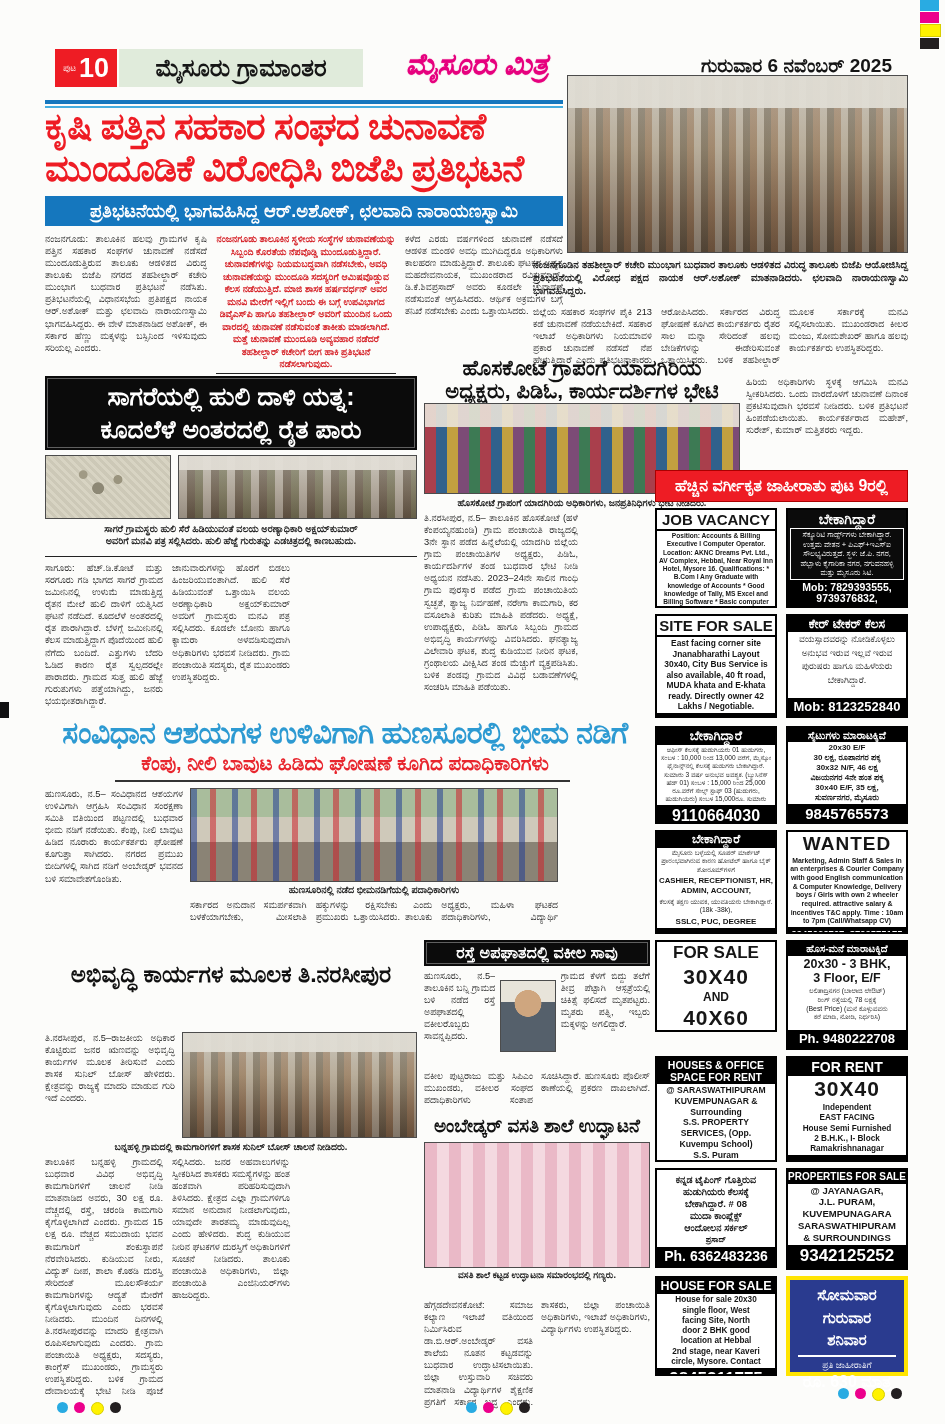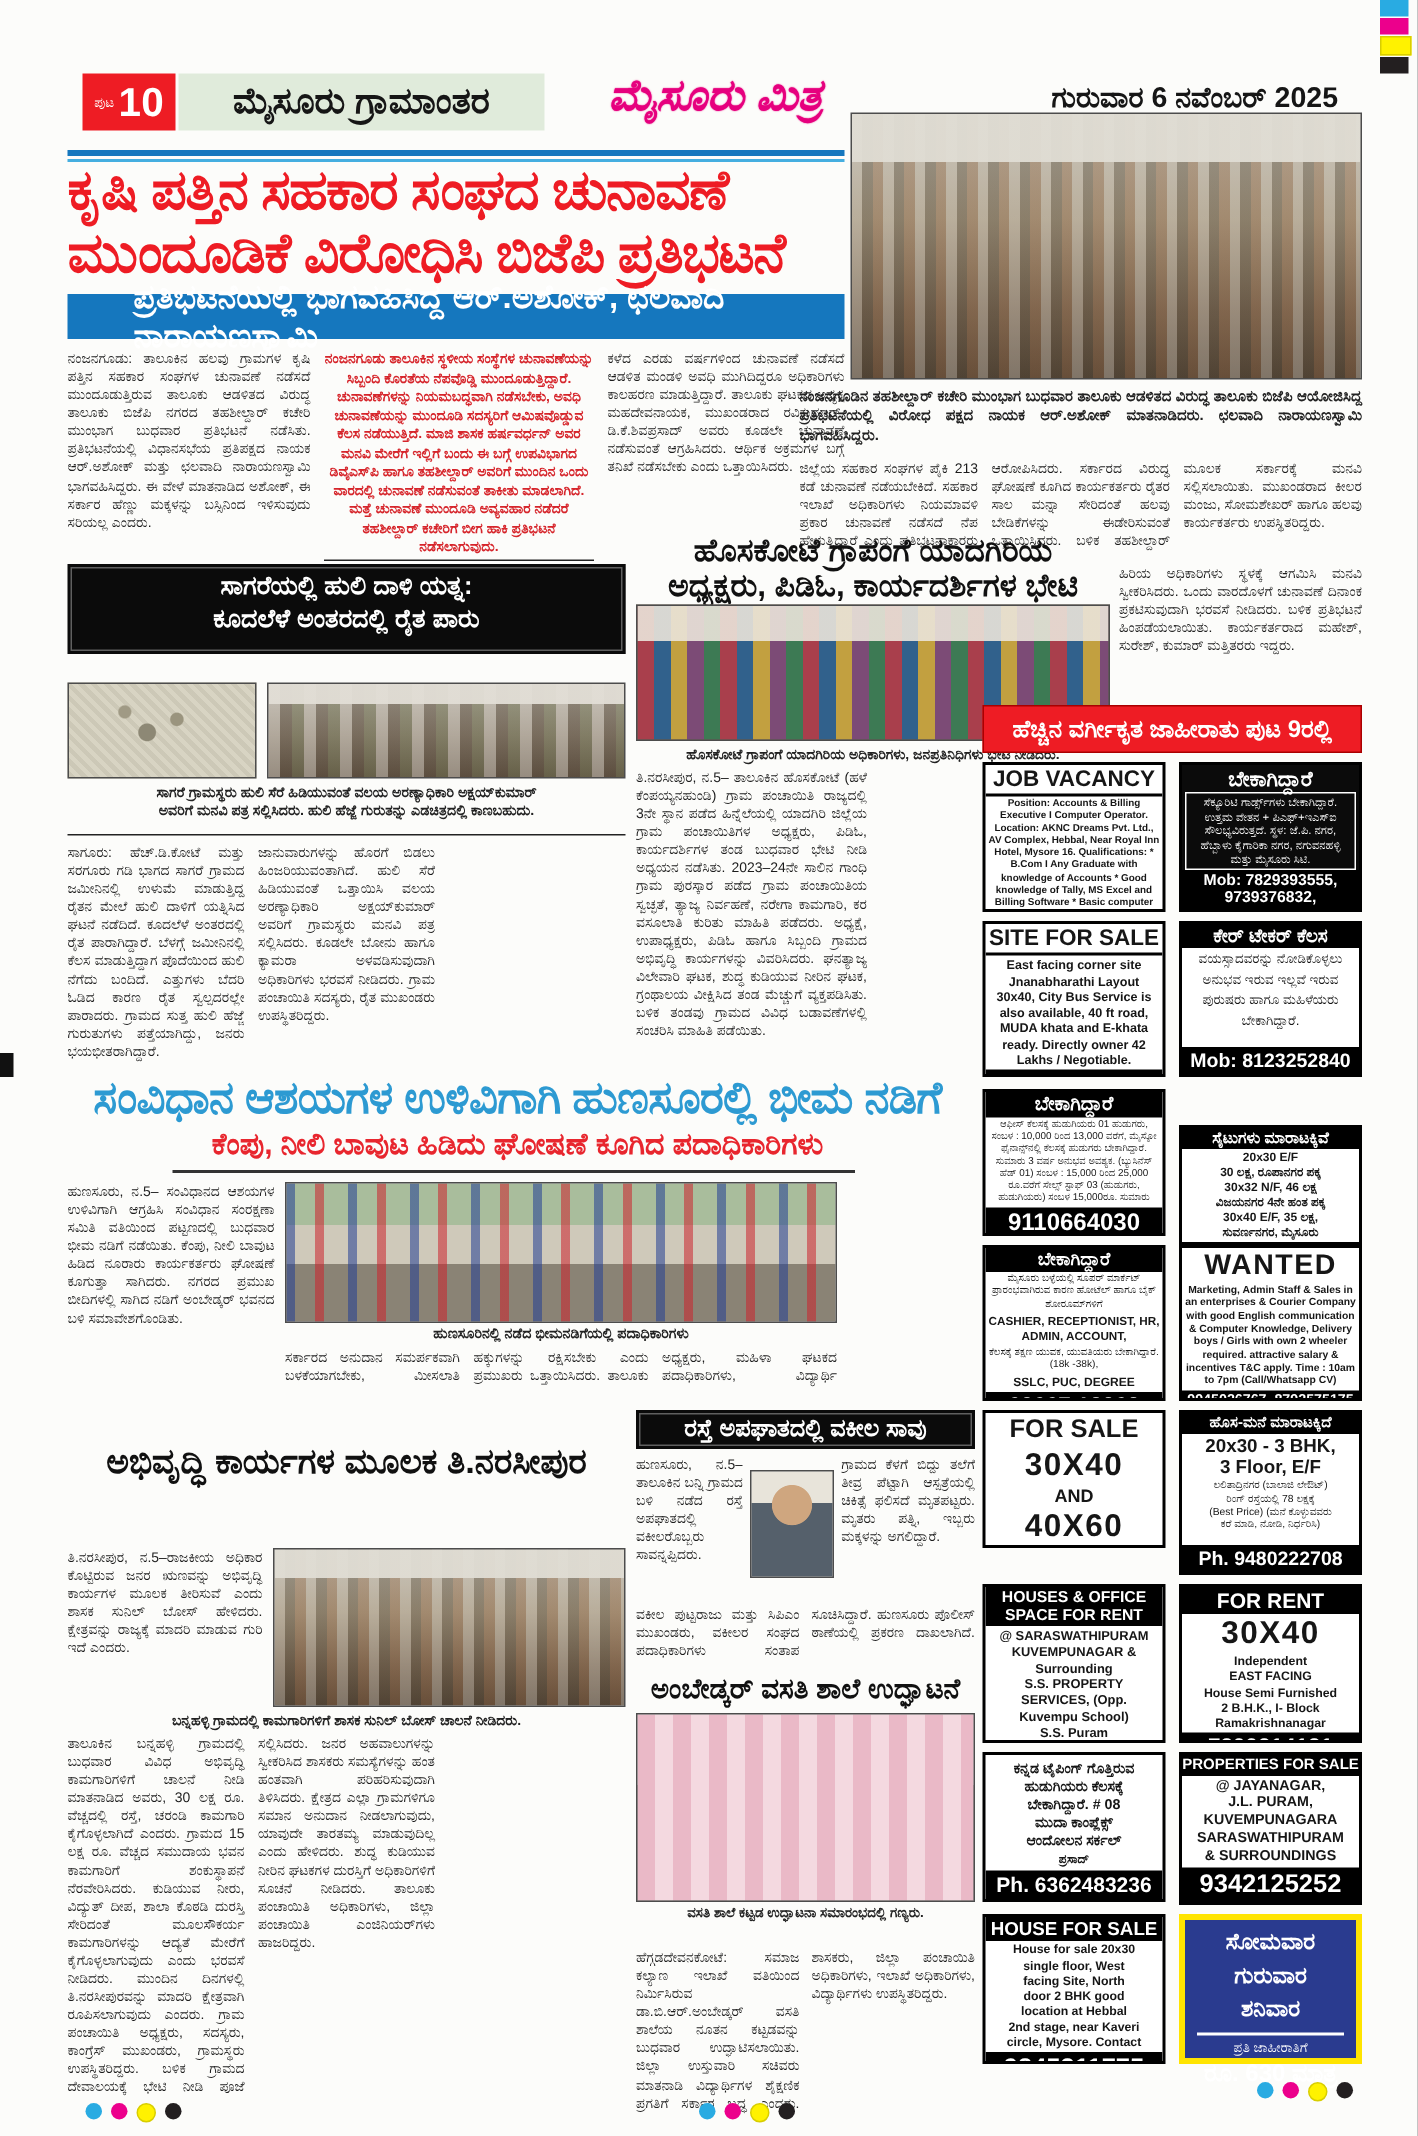--- a/index.html
+++ b/index.html
@@ -22,22 +22,22 @@
   .dateline{font-size:19px;font-weight:bold;text-align:right;}
   .hrule{background:linear-gradient(#1577be 0 4px,transparent 4px 6px,#45aee0 6px 8px);height:8px;}
 
   
   .sq{width:19px;height:11px;margin-bottom:1px;}
   .dots{display:flex;gap:6px;}
   .dot{width:11px;height:11px;border-radius:50%;}
 
   
   .lead-h{color:#ee1c24;font-weight:bold;font-size:37px;line-height:1.14;letter-spacing:-1px;}
-  .subbar{background:#1577be;color:#fff;font-weight:bold;font-size:22px;display:flex;
-          align-items:center;justify-content:center;padding-left:44px;}
+  .subbar{background:#1577be;color:#fff;font-weight:bold;font-size:18px;display:flex;
+          align-items:center;justify-content:center;}
   .blackbox{background:#0b0b0b;color:#fff;font-weight:bold;text-align:center;
             box-shadow:inset 0 0 0 2px #0b0b0b, inset 0 0 0 3px rgba(255,255,255,.35);}
   .blue-h{color:#2d9ad2;font-weight:bold;font-size:30px;text-align:center;letter-spacing:-0.5px;}
   .red-sub{color:#e8262e;font-weight:bold;font-size:20px;text-align:center;}
   .blk-h{color:#111;font-weight:bold;text-align:center;line-height:1.1;}
 
   
   .bodytxt{font-size:9.3px;line-height:1.3;color:#1c1c1c;text-align:justify;overflow:hidden;}
   .cols2{column-count:2;column-gap:8px;column-fill:auto;}
   .cols3{column-count:3;column-gap:9px;column-fill:auto;}
@@ -134,21 +134,21 @@
       <div class="pull b">– ಆರ್.ಅಶೋಕ್</div>
     </div>
     <div class="bodytxt" style="width:158px;height:140px;">ಕಳೆದ ಎರಡು ವರ್ಷಗಳಿಂದ ಚುನಾವಣೆ ನಡೆಸದೆ ಆಡಳಿತ ಮಂಡಳಿ ಅವಧಿ ಮುಗಿದಿದ್ದರೂ ಅಧಿಕಾರಿಗಳು ಕಾಲಹರಣ ಮಾಡುತ್ತಿದ್ದಾರೆ. ತಾಲೂಕು ಘಟಕದ ಅಧ್ಯಕ್ಷ ಮಹದೇವನಾಯಕ, ಮುಖಂಡರಾದ ರವಿಕುಮಾರ್, ಡಿ.ಕೆ.ಶಿವಪ್ರಸಾದ್ ಅವರು ಕೂಡಲೇ ಚುನಾವಣೆ ನಡೆಸುವಂತೆ ಆಗ್ರಹಿಸಿದರು. ಆರ್ಥಿಕ ಅಕ್ರಮಗಳ ಬಗ್ಗೆ ತನಿಖೆ ನಡೆಸಬೇಕು ಎಂದು ಒತ್ತಾಯಿಸಿದರು.</div>
   </div>
 
   <div class="abs ph ph-crowd" style="left:567px;top:75px;width:341px;height:178px;"></div>
   <div class="abs cap just" style="left:533px;top:258px;width:375px;">ನಂಜನಗೂಡಿನ ತಹಶೀಲ್ದಾರ್ ಕಚೇರಿ ಮುಂಭಾಗ ಬುಧವಾರ ತಾಲೂಕು ಆಡಳಿತದ ವಿರುದ್ಧ ತಾಲೂಕು ಬಿಜೆಪಿ ಆಯೋಜಿಸಿದ್ದ ಪ್ರತಿಭಟನೆಯಲ್ಲಿ ವಿರೋಧ ಪಕ್ಷದ ನಾಯಕ ಆರ್.ಅಶೋಕ್ ಮಾತನಾಡಿದರು. ಛಲವಾದಿ ನಾರಾಯಣಸ್ವಾಮಿ ಭಾಗವಹಿಸಿದ್ದರು.</div>
   <div class="abs bodytxt cols3" style="left:533px;top:306px;width:375px;height:64px;">ಜಿಲ್ಲೆಯ ಸಹಕಾರ ಸಂಘಗಳ ಪೈಕಿ 213 ಕಡೆ ಚುನಾವಣೆ ನಡೆಯಬೇಕಿದೆ. ಸಹಕಾರ ಇಲಾಖೆ ಅಧಿಕಾರಿಗಳು ನಿಯಮಾವಳಿ ಪ್ರಕಾರ ಚುನಾವಣೆ ನಡೆಸದೆ ನೆಪ ಹೇಳುತ್ತಿದ್ದಾರೆ ಎಂದು ಪ್ರತಿಭಟನಾಕಾರರು ಆರೋಪಿಸಿದರು. ಸರ್ಕಾರದ ವಿರುದ್ಧ ಘೋಷಣೆ ಕೂಗಿದ ಕಾರ್ಯಕರ್ತರು ರೈತರ ಸಾಲ ಮನ್ನಾ ಸೇರಿದಂತೆ ಹಲವು ಬೇಡಿಕೆಗಳನ್ನು ಈಡೇರಿಸುವಂತೆ ಒತ್ತಾಯಿಸಿದರು. ಬಳಿಕ ತಹಶೀಲ್ದಾರ್ ಮೂಲಕ ಸರ್ಕಾರಕ್ಕೆ ಮನವಿ ಸಲ್ಲಿಸಲಾಯಿತು. ಮುಖಂಡರಾದ ಕೀಲರ ಮಂಜು, ಸೋಮಶೇಖರ್ ಹಾಗೂ ಹಲವು ಕಾರ್ಯಕರ್ತರು ಉಪಸ್ಥಿತರಿದ್ದರು.</div>
   <div class="abs bodytxt" style="left:746px;top:376px;width:162px;height:90px;">ಹಿರಿಯ ಅಧಿಕಾರಿಗಳು ಸ್ಥಳಕ್ಕೆ ಆಗಮಿಸಿ ಮನವಿ ಸ್ವೀಕರಿಸಿದರು. ಒಂದು ವಾರದೊಳಗೆ ಚುನಾವಣೆ ದಿನಾಂಕ ಪ್ರಕಟಿಸುವುದಾಗಿ ಭರವಸೆ ನೀಡಿದರು. ಬಳಿಕ ಪ್ರತಿಭಟನೆ ಹಿಂಪಡೆಯಲಾಯಿತು. ಕಾರ್ಯಕರ್ತರಾದ ಮಹೇಶ್, ಸುರೇಶ್, ಕುಮಾರ್ ಮತ್ತಿತರರು ಇದ್ದರು.</div>
 
-  <div class="abs blackbox" style="left:45px;top:376px;width:372px;height:60px;font-size:17px;line-height:1.3;padding-top:4px;">
+  <div class="abs blackbox" style="left:45px;top:376px;width:372px;height:74px;font-size:25px;line-height:1.3;padding-top:4px;">
     <div>ಸಾಗರೆಯಲ್ಲಿ ಹುಲಿ ದಾಳಿ ಯತ್ನ:</div>
     <div>ಕೂದಲೆಳೆ ಅಂತರದಲ್ಲಿ ರೈತ ಪಾರು</div>
   </div>
   <div class="abs ph ph-grain" style="left:45px;top:455px;width:126px;height:64px;"></div>
   <div class="abs ph ph-meet" style="left:178px;top:455px;width:239px;height:64px;"></div>
   <div class="abs cap ctr pl" style="left:45px;top:523px;width:372px;font-size:9.5px;">ಸಾಗರೆ ಗ್ರಾಮಸ್ಥರು ಹುಲಿ ಸೆರೆ ಹಿಡಿಯುವಂತೆ ವಲಯ ಅರಣ್ಯಾಧಿಕಾರಿ ಅಕ್ಷಯ್‌ಕುಮಾರ್
 ಅವರಿಗೆ ಮನವಿ ಪತ್ರ ಸಲ್ಲಿಸಿದರು. ಹುಲಿ ಹೆಜ್ಜೆ ಗುರುತನ್ನು ಎಡಚಿತ್ರದಲ್ಲಿ ಕಾಣಬಹುದು.</div>
   <div class="abs" style="left:45px;top:556px;width:372px;border-top:1.5px solid #222;"></div>
   <div class="abs bodytxt cols3" style="left:45px;top:562px;width:372px;height:150px;">ಸಾಗೂರು: ಹೆಚ್.ಡಿ.ಕೋಟೆ ಮತ್ತು ಸರಗೂರು ಗಡಿ ಭಾಗದ ಸಾಗರೆ ಗ್ರಾಮದ ಜಮೀನಿನಲ್ಲಿ ಉಳುಮೆ ಮಾಡುತ್ತಿದ್ದ ರೈತನ ಮೇಲೆ ಹುಲಿ ದಾಳಿಗೆ ಯತ್ನಿಸಿದ ಘಟನೆ ನಡೆದಿದೆ. ಕೂದಲೆಳೆ ಅಂತರದಲ್ಲಿ ರೈತ ಪಾರಾಗಿದ್ದಾರೆ. ಬೆಳಗ್ಗೆ ಜಮೀನಿನಲ್ಲಿ ಕೆಲಸ ಮಾಡುತ್ತಿದ್ದಾಗ ಪೊದೆಯಿಂದ ಹುಲಿ ನೆಗೆದು ಬಂದಿದೆ. ಎತ್ತುಗಳು ಬೆದರಿ ಓಡಿದ ಕಾರಣ ರೈತ ಸ್ವಲ್ಪದರಲ್ಲೇ ಪಾರಾದರು. ಗ್ರಾಮದ ಸುತ್ತ ಹುಲಿ ಹೆಜ್ಜೆ ಗುರುತುಗಳು ಪತ್ತೆಯಾಗಿದ್ದು, ಜನರು ಭಯಭೀತರಾಗಿದ್ದಾರೆ. ಜಾನುವಾರುಗಳನ್ನು ಹೊರಗೆ ಬಿಡಲು ಹಿಂಜರಿಯುವಂತಾಗಿದೆ. ಹುಲಿ ಸೆರೆ ಹಿಡಿಯುವಂತೆ ಒತ್ತಾಯಿಸಿ ವಲಯ ಅರಣ್ಯಾಧಿಕಾರಿ ಅಕ್ಷಯ್‌ಕುಮಾರ್ ಅವರಿಗೆ ಗ್ರಾಮಸ್ಥರು ಮನವಿ ಪತ್ರ ಸಲ್ಲಿಸಿದರು. ಕೂಡಲೇ ಬೋನು ಹಾಗೂ ಕ್ಯಾಮರಾ ಅಳವಡಿಸುವುದಾಗಿ ಅಧಿಕಾರಿಗಳು ಭರವಸೆ ನೀಡಿದರು. ಗ್ರಾಮ ಪಂಚಾಯಿತಿ ಸದಸ್ಯರು, ರೈತ ಮುಖಂಡರು ಉಪಸ್ಥಿತರಿದ್ದರು.</div>
 
@@ -185,21 +185,21 @@
     <div class="t bar" style="font-size:12.5px;">ಕೇರ್ ಟೇಕರ್ ಕೆಲಸ</div>
     <div class="bd" style="font-size:9px;line-height:1.5;">ವಯಸ್ಸಾದವರನ್ನು ನೋಡಿಕೊಳ್ಳಲು ಅನುಭವ ಇರುವ ಇಲ್ಲವೆ ಇರುವ ಪುರುಷರು ಹಾಗೂ ಮಹಿಳೆಯರು ಬೇಕಾಗಿದ್ದಾರೆ.</div>
     <div class="phone" style="font-size:13px;">Mob: 8123252840</div>
   </div>
 
   <div class="ad" style="left:655px;top:726px;height:98px;">
     <div class="t bar" style="font-size:13px;">ಬೇಕಾಗಿದ್ದಾರೆ</div>
     <div class="bd" style="font-size:6.6px;">ಆಫೀಸ್ ಕೆಲಸಕ್ಕೆ ಹುಡುಗಿಯರು 01 ಹುಡುಗರು, ಸಂಬಳ : 10,000 ರಿಂದ 13,000 ವರೆಗೆ, ಮೈಸ್ಕೋ ಫೈನಾನ್ಸ್‌ನಲ್ಲಿ ಕೆಲಸಕ್ಕೆ ಹುಡುಗರು ಬೇಕಾಗಿದ್ದಾರೆ. ಸುಮಾರು 3 ವರ್ಷ ಅನುಭವ ಅವಶ್ಯಕ. (ಬ್ಯುಸಿನೆಸ್ ಹೆಡ್ 01) ಸಂಬಳ : 15,000 ರಿಂದ 25,000 ರೂ.ವರೆಗೆ ಸೇಲ್ಸ್ ಸ್ಟಾಫ್ 03 (ಹುಡುಗರು, ಹುಡುಗಿಯರು) ಸಂಬಳ 15,000ರೂ. ಸುಮಾರು</div>
     <div class="phone" style="font-size:16px;">9110664030</div>
   </div>
-  <div class="ad" style="left:786px;top:726px;height:98px;margin-top:24px;">
+  <div class="ad" style="left:786px;top:726px;height:98px;">
     <div class="t bar" style="font-size:10.5px;">ಸೈಟುಗಳು ಮಾರಾಟಕ್ಕಿವೆ</div>
     <div class="bd b pl" style="font-size:8px;">20x30 E/F
 30 ಲಕ್ಷ, ರೂಪಾನಗರ ಪಕ್ಕ
 30x32 N/F, 46 ಲಕ್ಷ
 ವಿಜಯನಗರ 4ನೇ ಹಂತ ಪಕ್ಕ
 30x40 E/F, 35 ಲಕ್ಷ,
 ಸುವರ್ಣನಗರ, ಮೈಸೂರು</div>
     <div class="phone" style="font-size:15px;">9845765573</div>
   </div>
 

